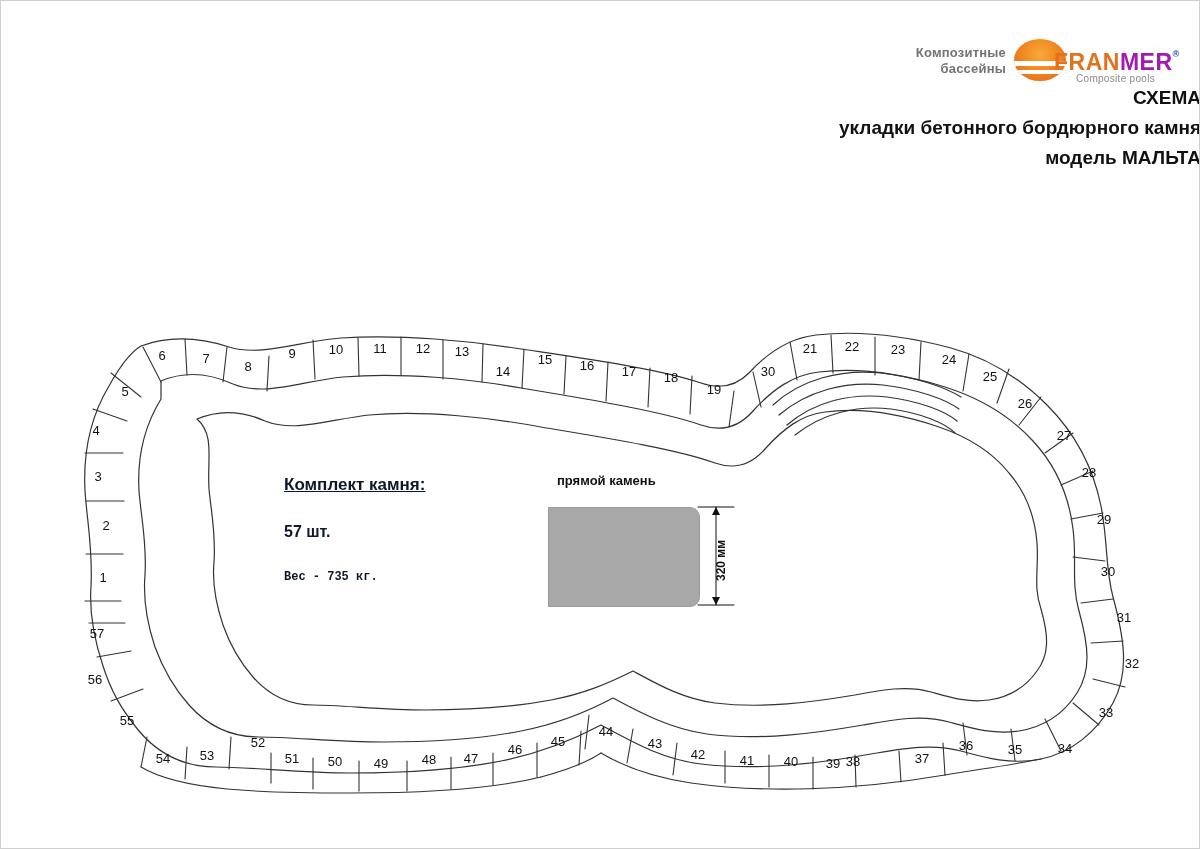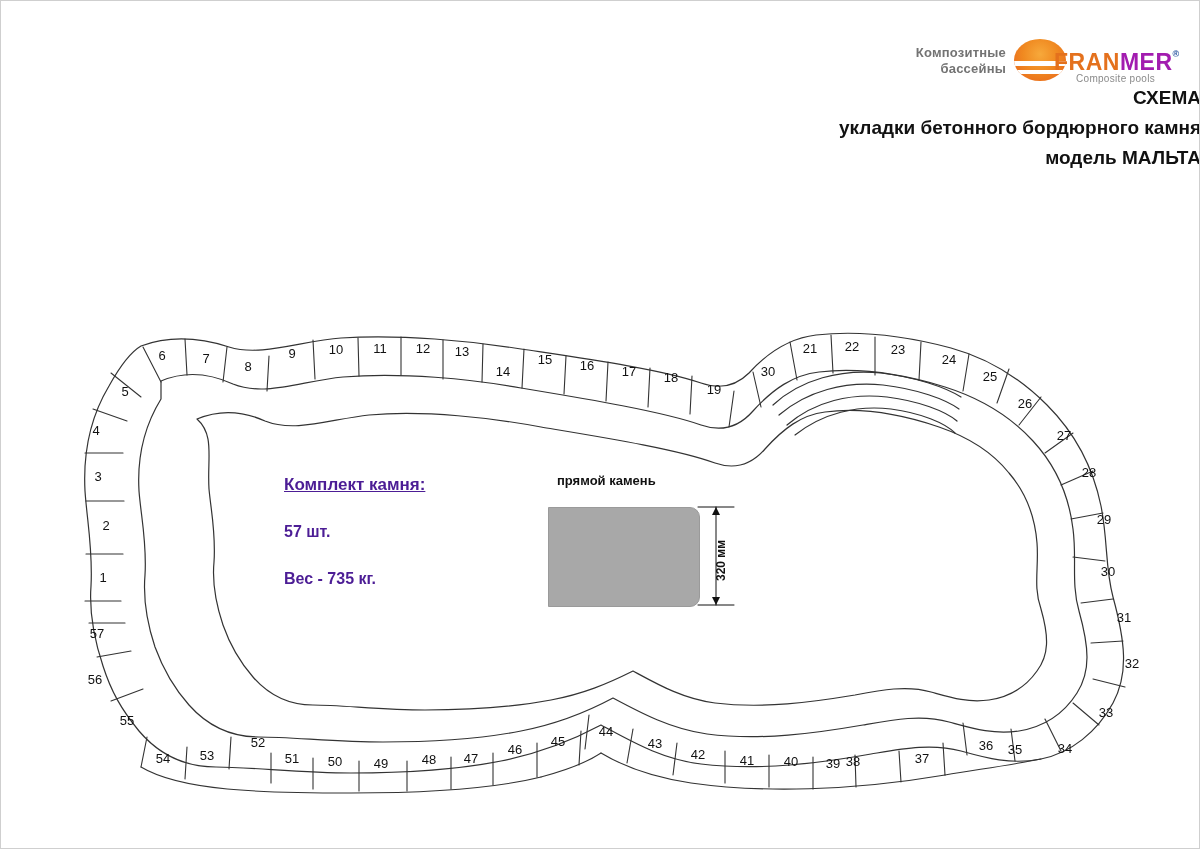--- a/index.html
+++ b/index.html
@@ -118,36 +118,37 @@
     width: 1200px;
     height: 849px;
   }
 
   
   #info-block {
     position: absolute;
     left: 283px;
     top: 474px;
     width: 260px;
-    color: #4c1d95;
+    color: #0f172a;
   }
   #info-title {
     font-weight: bold;
     font-size: 17px;
     text-decoration: underline;
     margin-bottom: 28px;
   }
   #info-count {
     font-weight: bold;
     font-size: 16px;
     margin-bottom: 29px;
   }
   #info-weight {
     font-weight: bold;
-    font-size: 16px;
+    font-size: 12px;
+    font-family: Liberation Mono, monospace;
   }
 
   
   #stone-caption {
     position: absolute;
     left: 556px;
     top: 472px;
     font-size: 13px;
     font-weight: bold;
     color: #111;
@@ -421,21 +422,21 @@
       <div class="stone-num" style="left: 1024px; top: 402px;">26</div>
       <div class="stone-num" style="left: 1063px; top: 434px;">27</div>
       <div class="stone-num" style="left: 1088px; top: 471px;">28</div>
       <div class="stone-num" style="left: 1103px; top: 518px;">29</div>
       <div class="stone-num" style="left: 1107px; top: 570px;">30</div>
       <div class="stone-num" style="left: 1123px; top: 616px;">31</div>
       <div class="stone-num" style="left: 1131px; top: 662px;">32</div>
       <div class="stone-num" style="left: 1105px; top: 711px;">33</div>
       <div class="stone-num" style="left: 1064px; top: 747px;">34</div>
       <div class="stone-num" style="left: 1014px; top: 748px;">35</div>
-      <div class="stone-num" style="left: 965px; top: 744px; margin-left: 20px;">36</div>
+      <div class="stone-num" style="left: 965px; top: 744px;">36</div>
       <div class="stone-num" style="left: 921px; top: 757px;">37</div>
       <div class="stone-num" style="left: 852px; top: 760px;">38</div>
       <div class="stone-num" style="left: 832px; top: 762px;">39</div>
       <div class="stone-num" style="left: 790px; top: 760px;">40</div>
       <div class="stone-num" style="left: 746px; top: 759px;">41</div>
       <div class="stone-num" style="left: 697px; top: 753px;">42</div>
       <div class="stone-num" style="left: 654px; top: 742px;">43</div>
       <div class="stone-num" style="left: 605px; top: 730px;">44</div>
       <div class="stone-num" style="left: 557px; top: 740px;">45</div>
       <div class="stone-num" style="left: 514px; top: 748px;">46</div>

